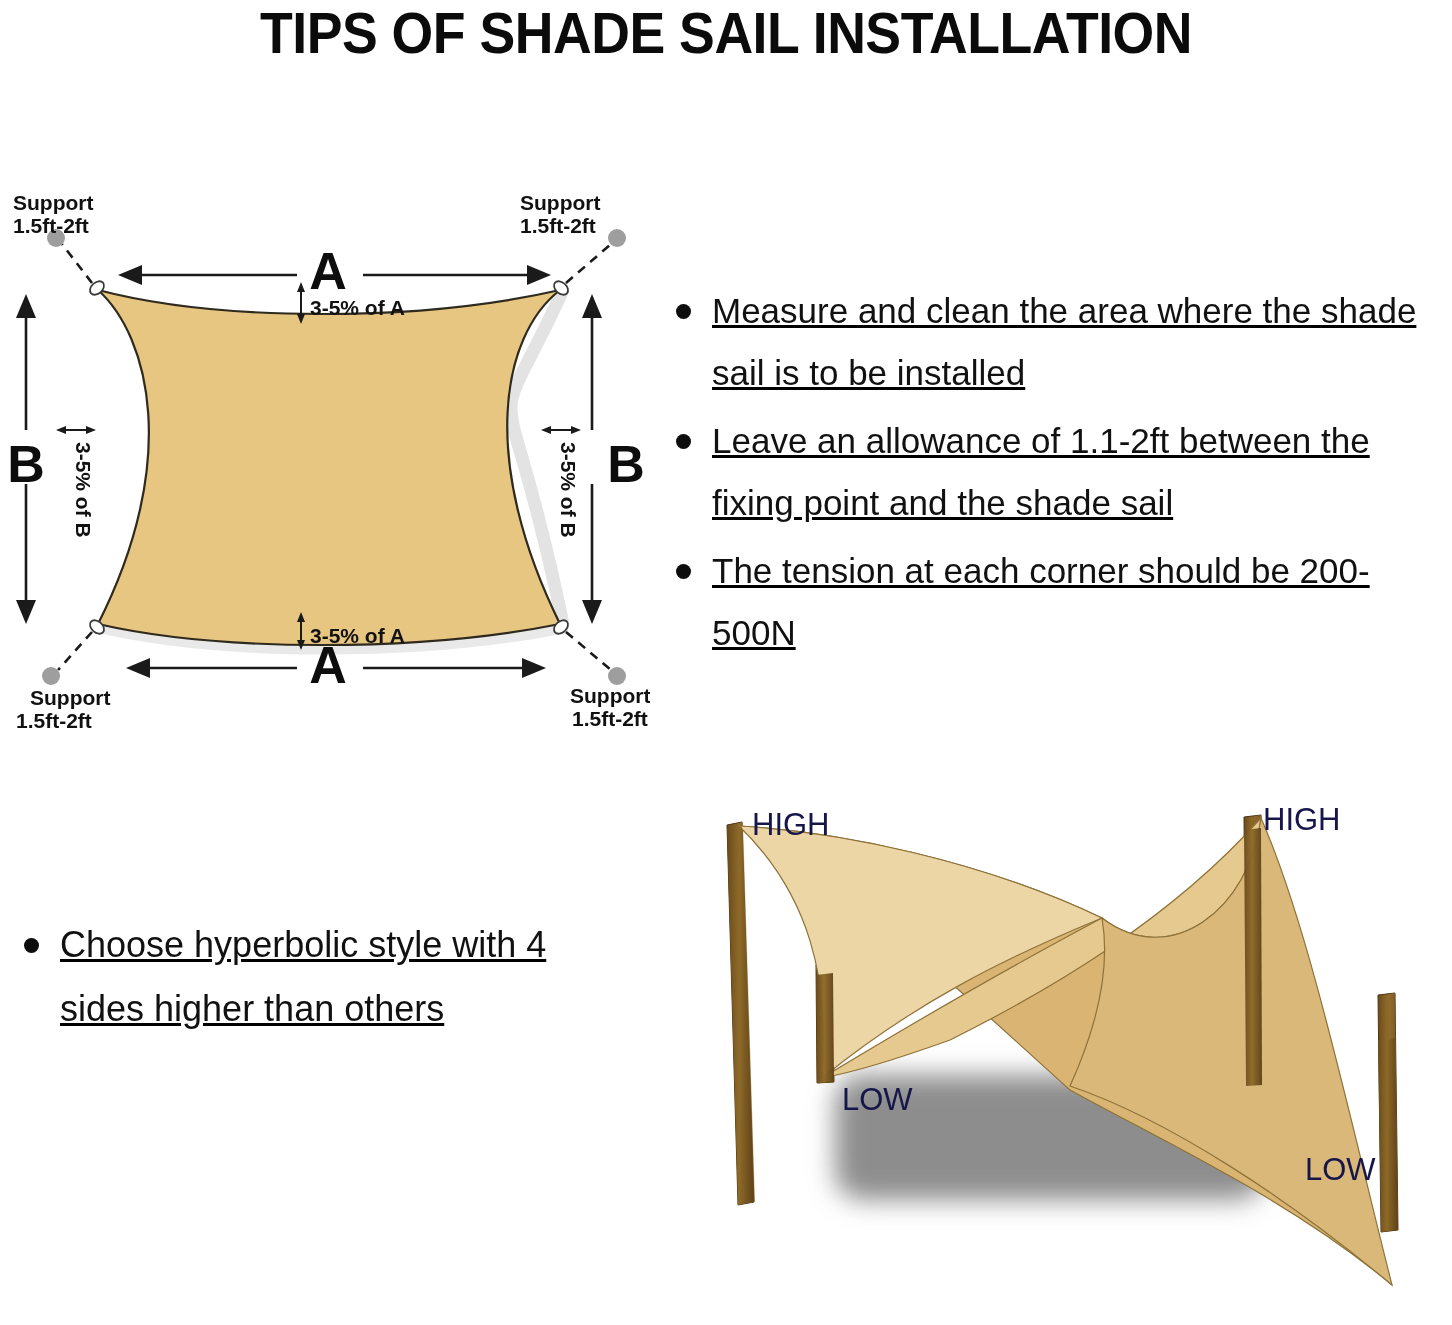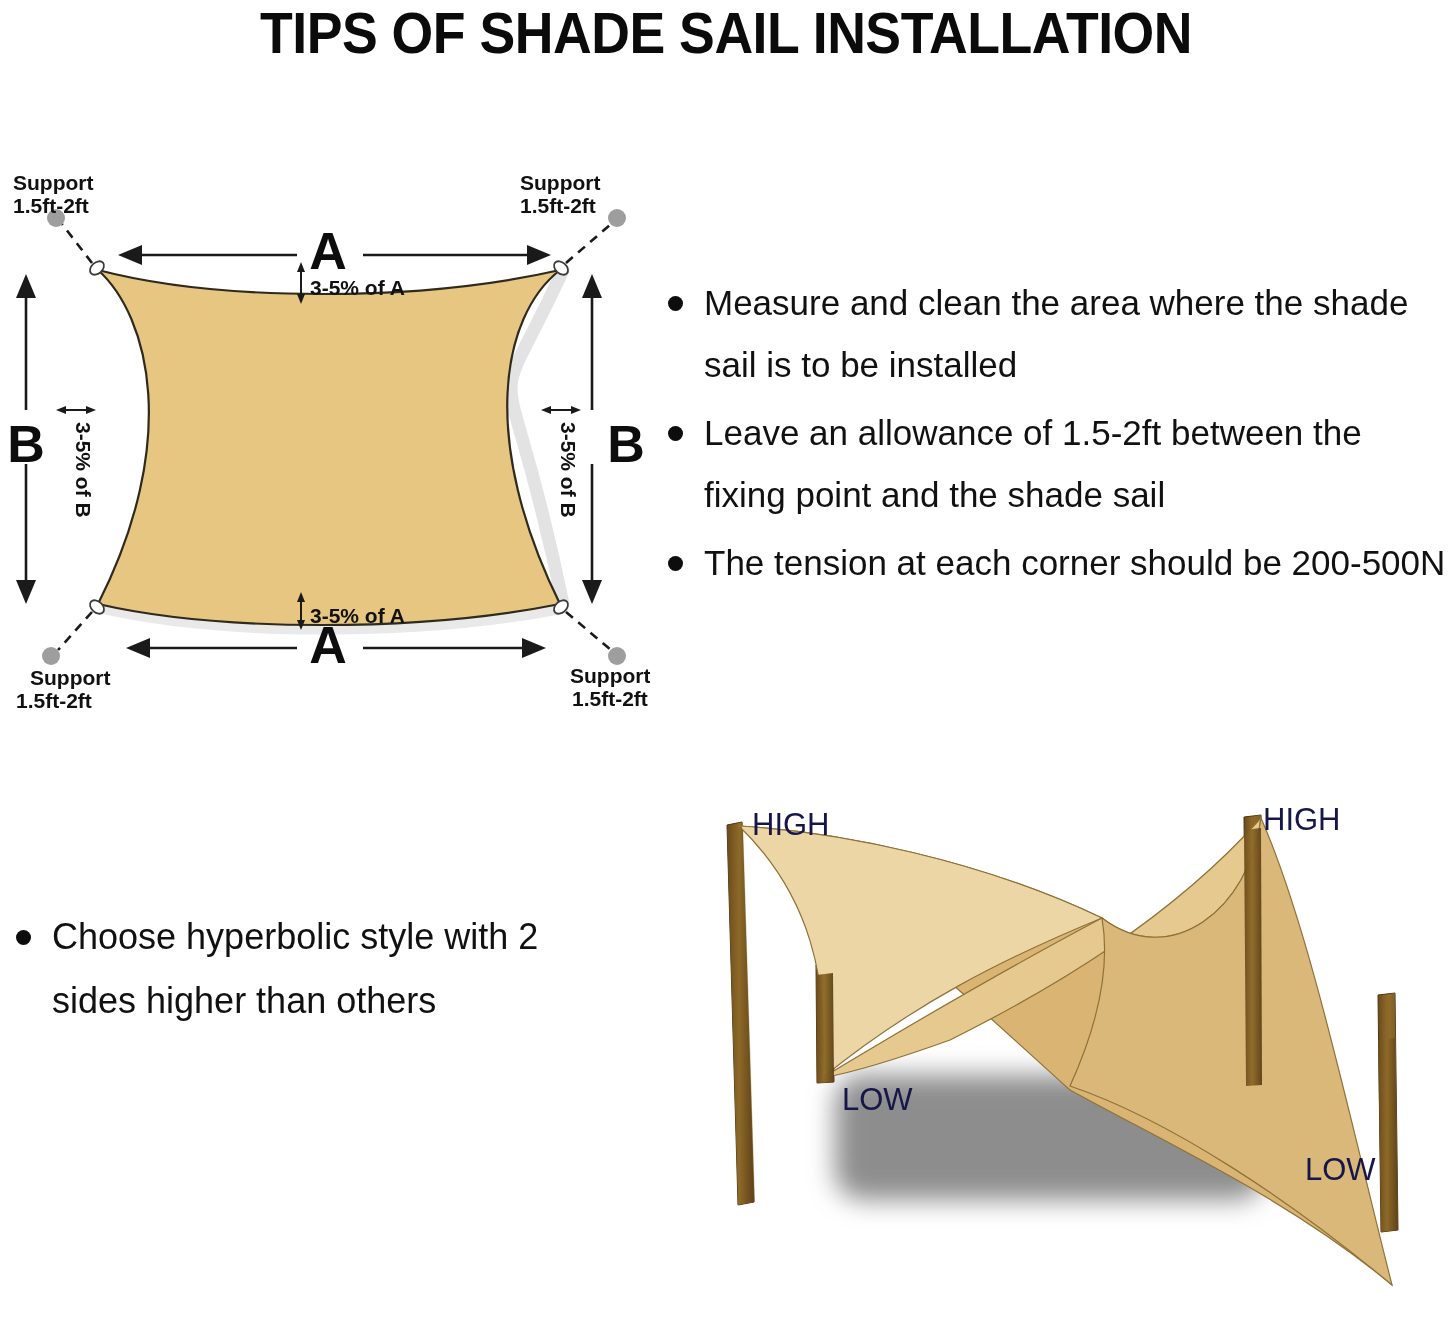--- a/index.html
+++ b/index.html
@@ -30,21 +30,21 @@
     color: #0b0b0b;
     transform: scaleX(0.94);
     transform-origin: center top;
     white-space: nowrap;
   }
 
   
   #top-diagram {
     position: absolute;
     left: 0;
-    top: 152px;
+    top: 172px;
     width: 650px;
     height: 590px;
   }
   #top-diagram svg { display: block; }
 
   #top-bullets {
     position: absolute;
     left: 652px;
     top: 272px;
     width: 800px;
@@ -62,22 +62,23 @@
     left: 650px;
     top: 790px;
     width: 802px;
     height: 535px;
   }
   #bottom-diagram svg { display: block; }
 
   
   ul.bullets {
     list-style: none;
-    margin: 0;
+    margin: 8px;
     padding: 0;
+    text-decoration: underline;
   }
   ul.bullets li {
     position: relative;
     padding-left: 52px;
     margin: 0 0 6px 0;
     color: #111111;
     font-family: "Liberation Sans", sans-serif;
   }
   ul.bullets li .dot {
     position: absolute;
@@ -223,34 +224,34 @@
 </div>
 
 <div id="top-bullets">
   <ul class="bullets">
     <li>
       <span class="dot"></span>
       <span>Measure and clean the area where the shade sail is to be installed</span>
     </li>
     <li>
       <span class="dot"></span>
-      <span>Leave an allowance of 1.5-2ft between the fixing point and the shade sail</span>
+      <span>Leave an allowance of 1.1-2ft between the fixing point and the shade sail</span>
     </li>
     <li>
       <span class="dot"></span>
       <span>The tension at each corner should be 200-500N</span>
     </li>
   </ul>
 </div>
 
 <div id="bottom-bullets">
   <ul class="bullets">
     <li>
       <span class="dot"></span>
-      <span>Choose hyperbolic style with 2 sides higher than others</span>
+      <span>Choose hyperbolic style with 4 sides higher than others</span>
     </li>
   </ul>
 </div>
 
 <div id="bottom-diagram">
   <svg width="802" height="535" viewBox="0 0 802 535" xmlns="http://www.w3.org/2000/svg">
     <defs>
       <filter id="softShadow" x="-25%" y="-60%" width="150%" height="250%">
         <feGaussianBlur stdDeviation="13"></feGaussianBlur>
       </filter>

